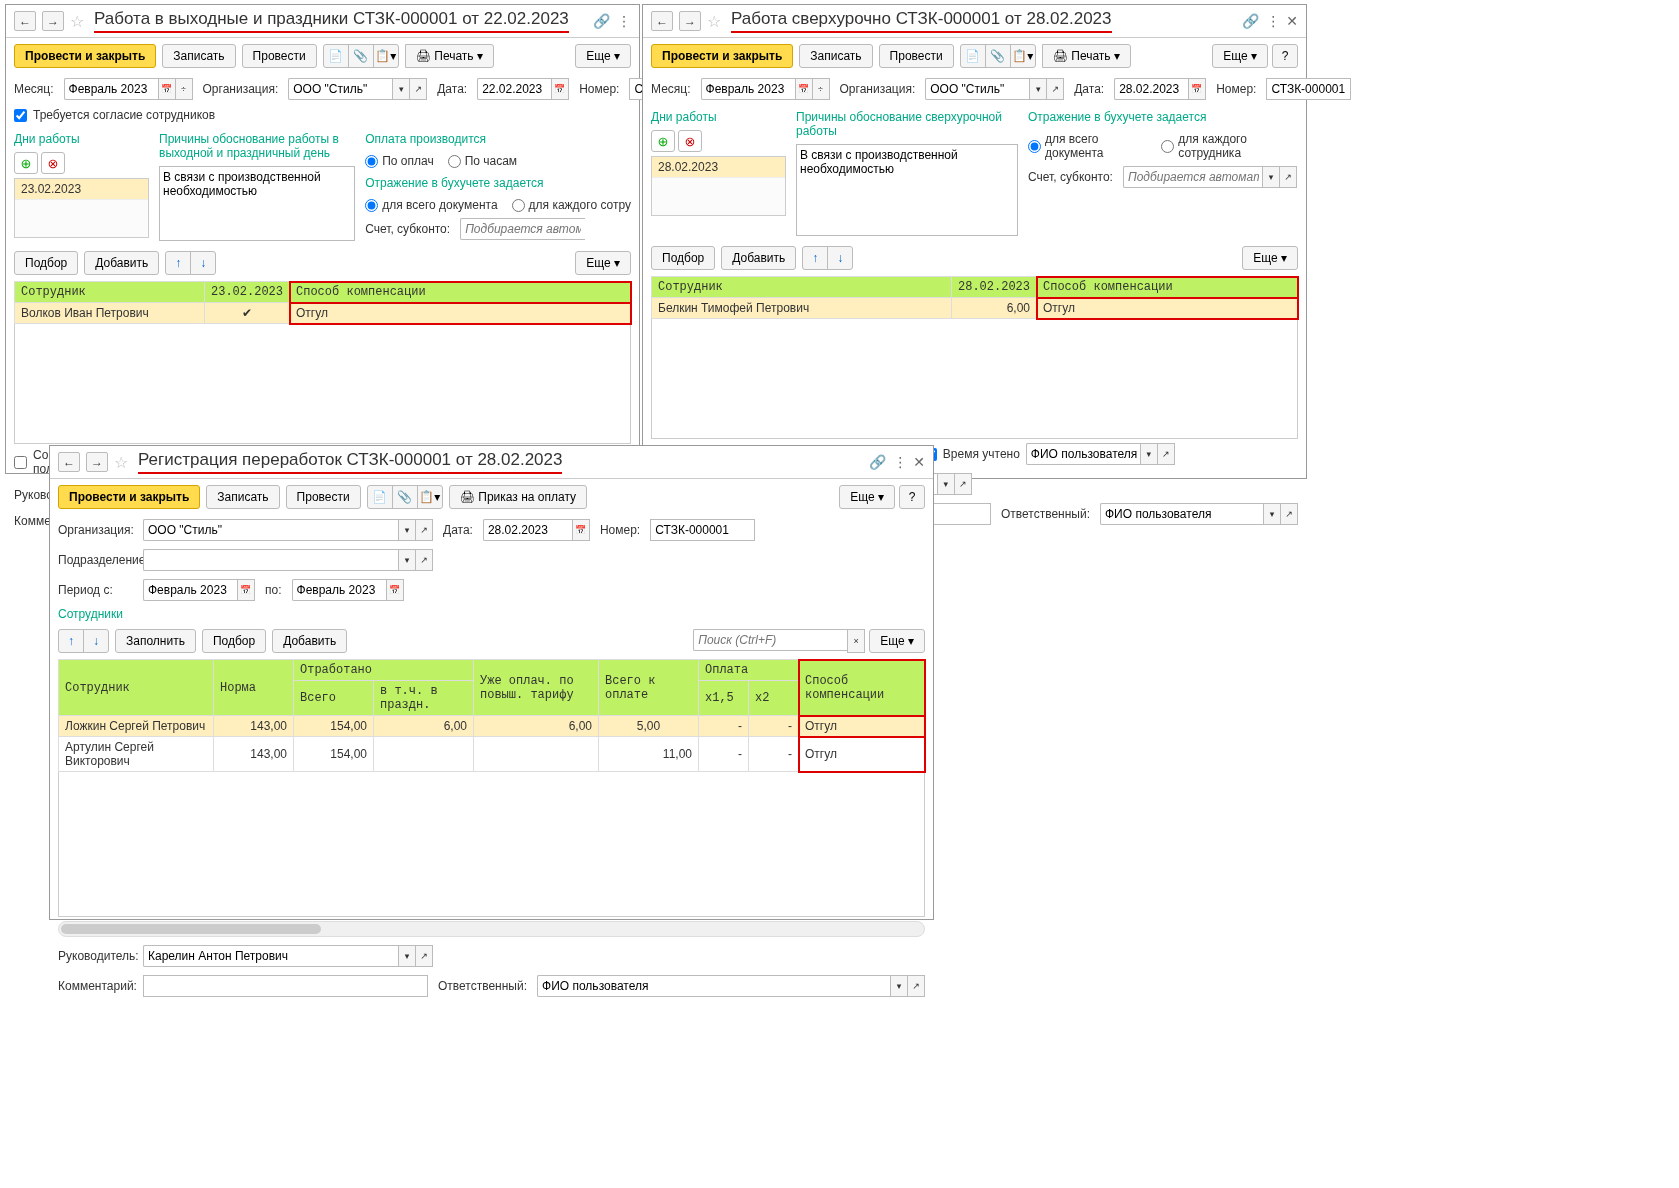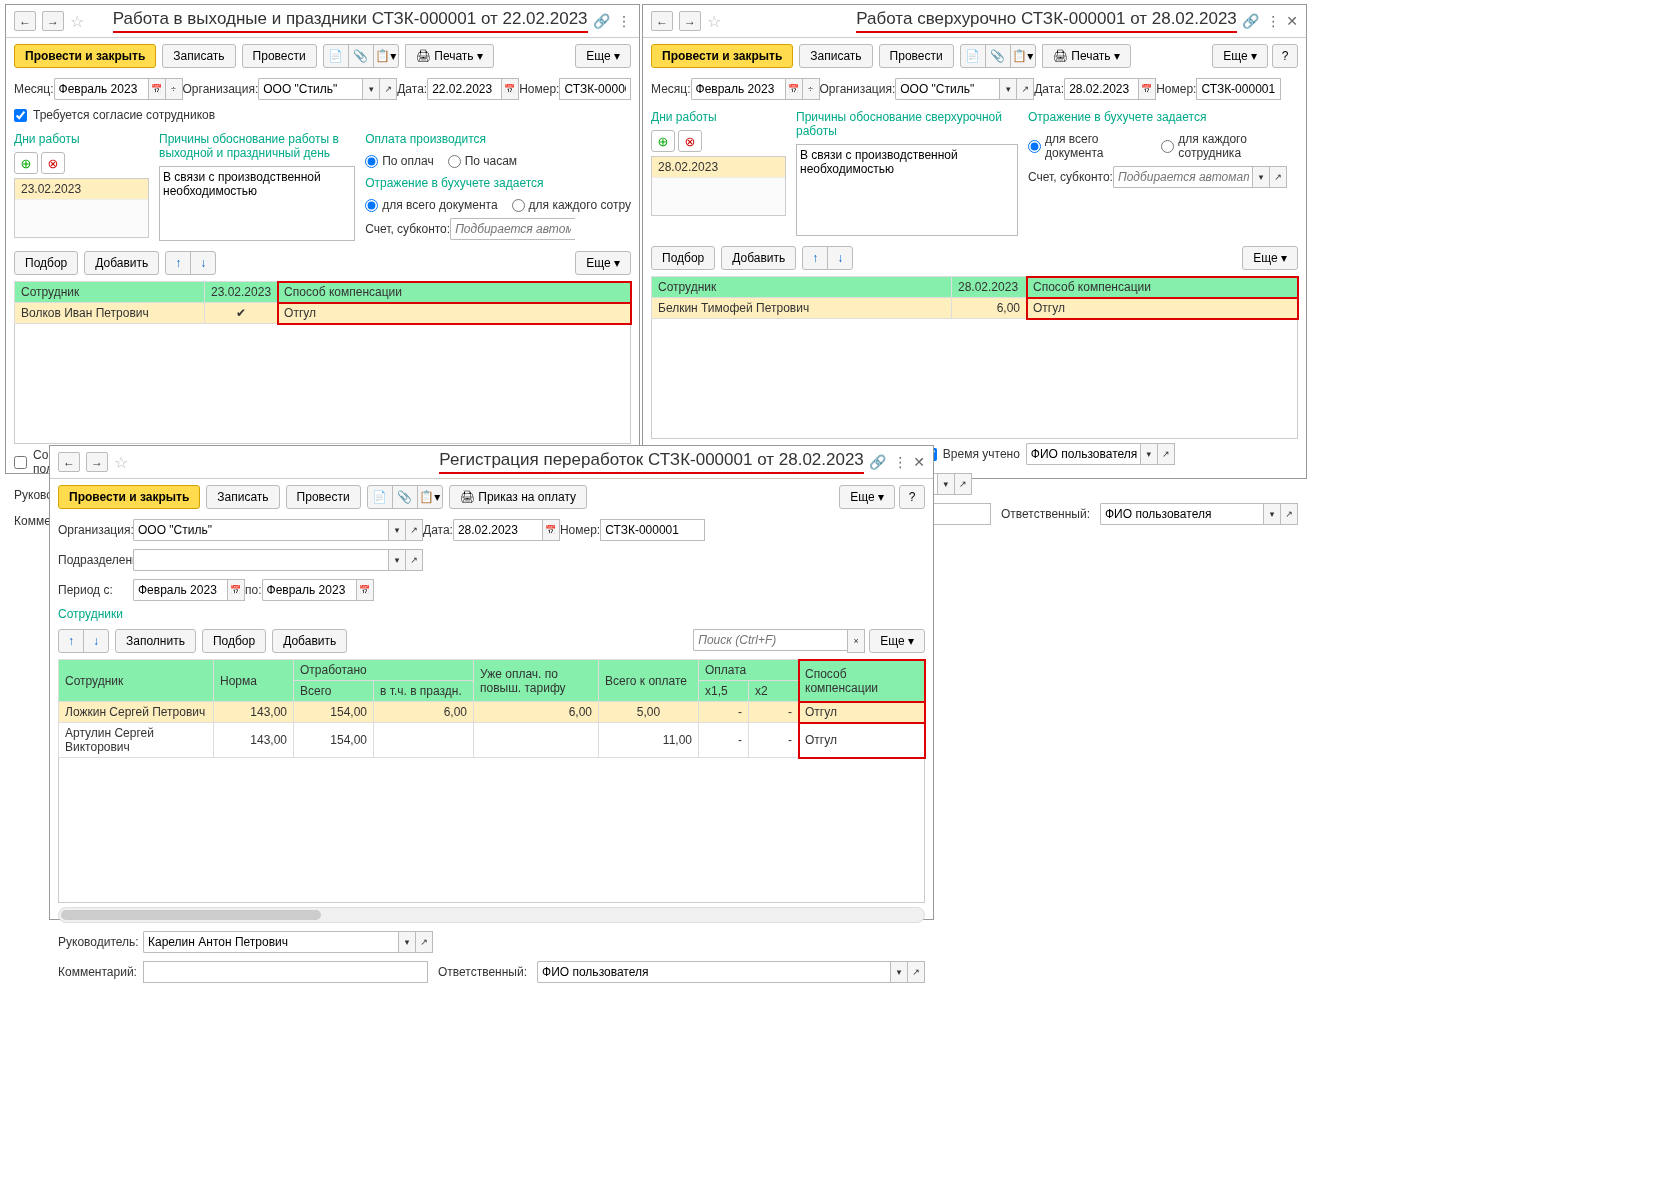--- a/index.html
+++ b/index.html
@@ -2,32 +2,32 @@
 <html><head>
 <meta charset="utf-8">
 <style>
 * { box-sizing: border-box; margin: 0; padding: 0; }
 body { font-family: Arial, sans-serif; font-size: 12px; background: #fff; position: relative; width: 1679px; height: 1188px; color: #333; }
 .window { position: absolute; background: #fff; border: 1px solid #999; }
 .header { display: flex; align-items: center; padding: 4px 8px; gap: 6px; border-bottom: 1px solid #ccc; }
 .nav-btn { width: 22px; height: 20px; border: 1px solid #bbb; background: #f5f5f5; display: inline-flex; align-items: center; justify-content: center; border-radius: 2px; cursor: pointer; font-size: 12px; }
 .star-icon { width: 18px; color: #bbb; font-size: 16px; }
 .title { font-size: 17px; font-weight: normal; flex: 1; border-bottom: 2px solid #d00; padding-bottom: 2px; display: inline-block; }
-.title-wrap { flex: 1; text-align: right; }
+.title-wrap { flex: 1; }
 .link-icon, .more-icon, .close-icon { cursor: pointer; color: #666; font-size: 14px; }
 .toolbar { display: flex; gap: 6px; padding: 6px 8px; align-items: center; }
 .btn { padding: 3px 10px; border: 1px solid #bbb; background: #f5f5f5; border-radius: 3px; cursor: pointer; font-size: 12px; height: 24px; display: inline-flex; align-items: center; }
 .btn-yellow { background: #ffdb4d; font-weight: bold; border-color: #d4a400; }
 .btn-icon { width: 26px; padding: 0; justify-content: center; }
 .btn-group { display: inline-flex; }
 .btn-group .btn { border-radius: 0; margin-left: -1px; }
 .btn-group .btn:first-child { border-radius: 3px 0 0 3px; margin-left: 0; }
 .btn-group .btn:last-child { border-radius: 0 3px 3px 0; }
 .toolbar-right { margin-left: auto; display: flex; gap: 4px; }
-.fields-row { display: flex; padding: 4px 8px; align-items: center; }
+.fields-row { display: flex; gap: 10px; padding: 4px 8px; align-items: center; }
 .fields-row label { white-space: nowrap; font-size: 12px; }
 input[type="text"], select { border: 1px solid #bbb; padding: 8px 4px; font-size: 12px; height: 22px; background: #fff; }
 .input-wrap { display: flex; }
 .input-wrap input { border-right: none; border-radius: 2px 0 0 2px; }
 .input-wrap .inp-btn { border: 1px solid #bbb; background: #f5f5f5; width: 18px; display: flex; align-items: center; justify-content: center; font-size: 9px; cursor: pointer; margin-left: -1px; }
 .section-title { color: #0a8; font-size: 12px; padding: 2px 0; }
 .panel-row { display: flex; gap: 10px; padding: 4px 8px; }
 .panel-col { display: flex; flex-direction: column; gap: 4px; }
 .add-del-btns { display: flex; gap: 3px; }
 .circle-btn { width: 24px; height: 22px; border: 1px solid #bbb; border-radius: 3px; display: flex; align-items: center; justify-content: center; cursor: pointer; background: #fff; font-size: 13px; }
@@ -36,21 +36,21 @@
 textarea.reasons { border: 1px solid #bbb; resize: none; font-family: Arial; font-size: 12px; padding: 3px; }
 .radio-row { display: flex; gap: 14px; padding: 2px 0; }
 .radio-row label { display: flex; gap: 4px; align-items: center; }
 .checkbox-row { display: flex; gap: 6px; align-items: center; padding: 4px 8px; }
 .table-toolbar { display: flex; gap: 6px; padding: 6px 8px; align-items: center; }
 .arrow-btns { display: inline-flex; }
 .arrow-btns .btn-icon:first-child { border-radius: 3px 0 0 3px; }
 .arrow-btns .btn-icon:last-child { border-radius: 0 3px 3px 0; margin-left: -1px; }
 table.grid { width: calc(100% - 16px); margin: 0 8px; border-collapse: collapse; border: 1px solid #ccc; }
 table.grid th, table.grid td { border: 1px solid #ddd; padding: 3px 6px; text-align: left; font-weight: normal; font-size: 12px; }
-table.grid th { background: #86efac; }
+table.grid th { background: #bef264; font-family: Liberation Mono, monospace; }
 table.grid tr.selected td { background: #ffefbf; }
 .hl-red { outline: 2px solid #d00; outline-offset: -1px; }
 .grid-container { min-height: 120px; border: 1px solid #ccc; margin: 0 8px; border-top: none; }
 .footer-row { display: flex; gap: 10px; padding: 4px 8px; align-items: center; }
 .placeholder-input { color: #aaa; font-style: italic; }
 .print-icon::before { content: "🖨"; }
 .scroll-bar { height: 16px; background: #f0f0f0; margin: 4px 8px; border: 1px solid #ddd; border-radius: 8px; position: relative; }
 .scroll-thumb { position: absolute; left: 2px; top: 2px; bottom: 2px; width: 30%; background: #ccc; border-radius: 6px; }
 .sub-label { font-size: 11px; color: #666; text-decoration: underline; padding-left: 8px; }
 </style>

